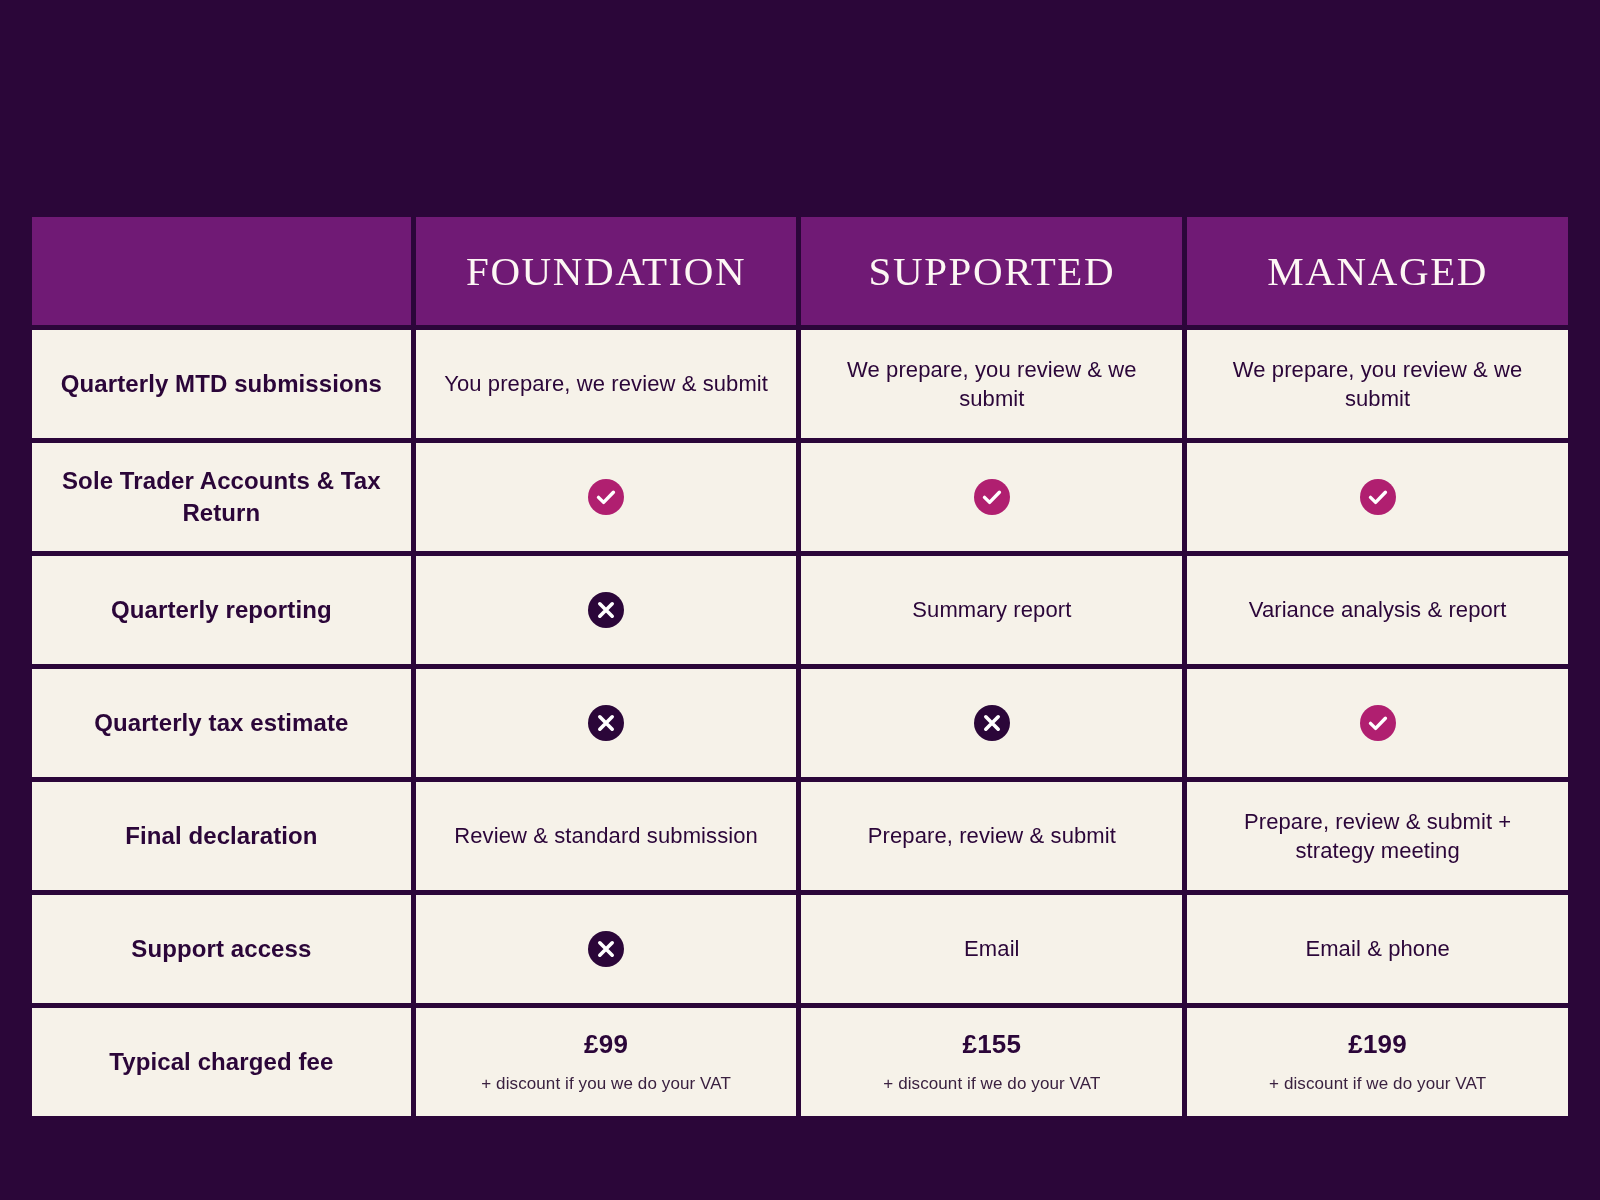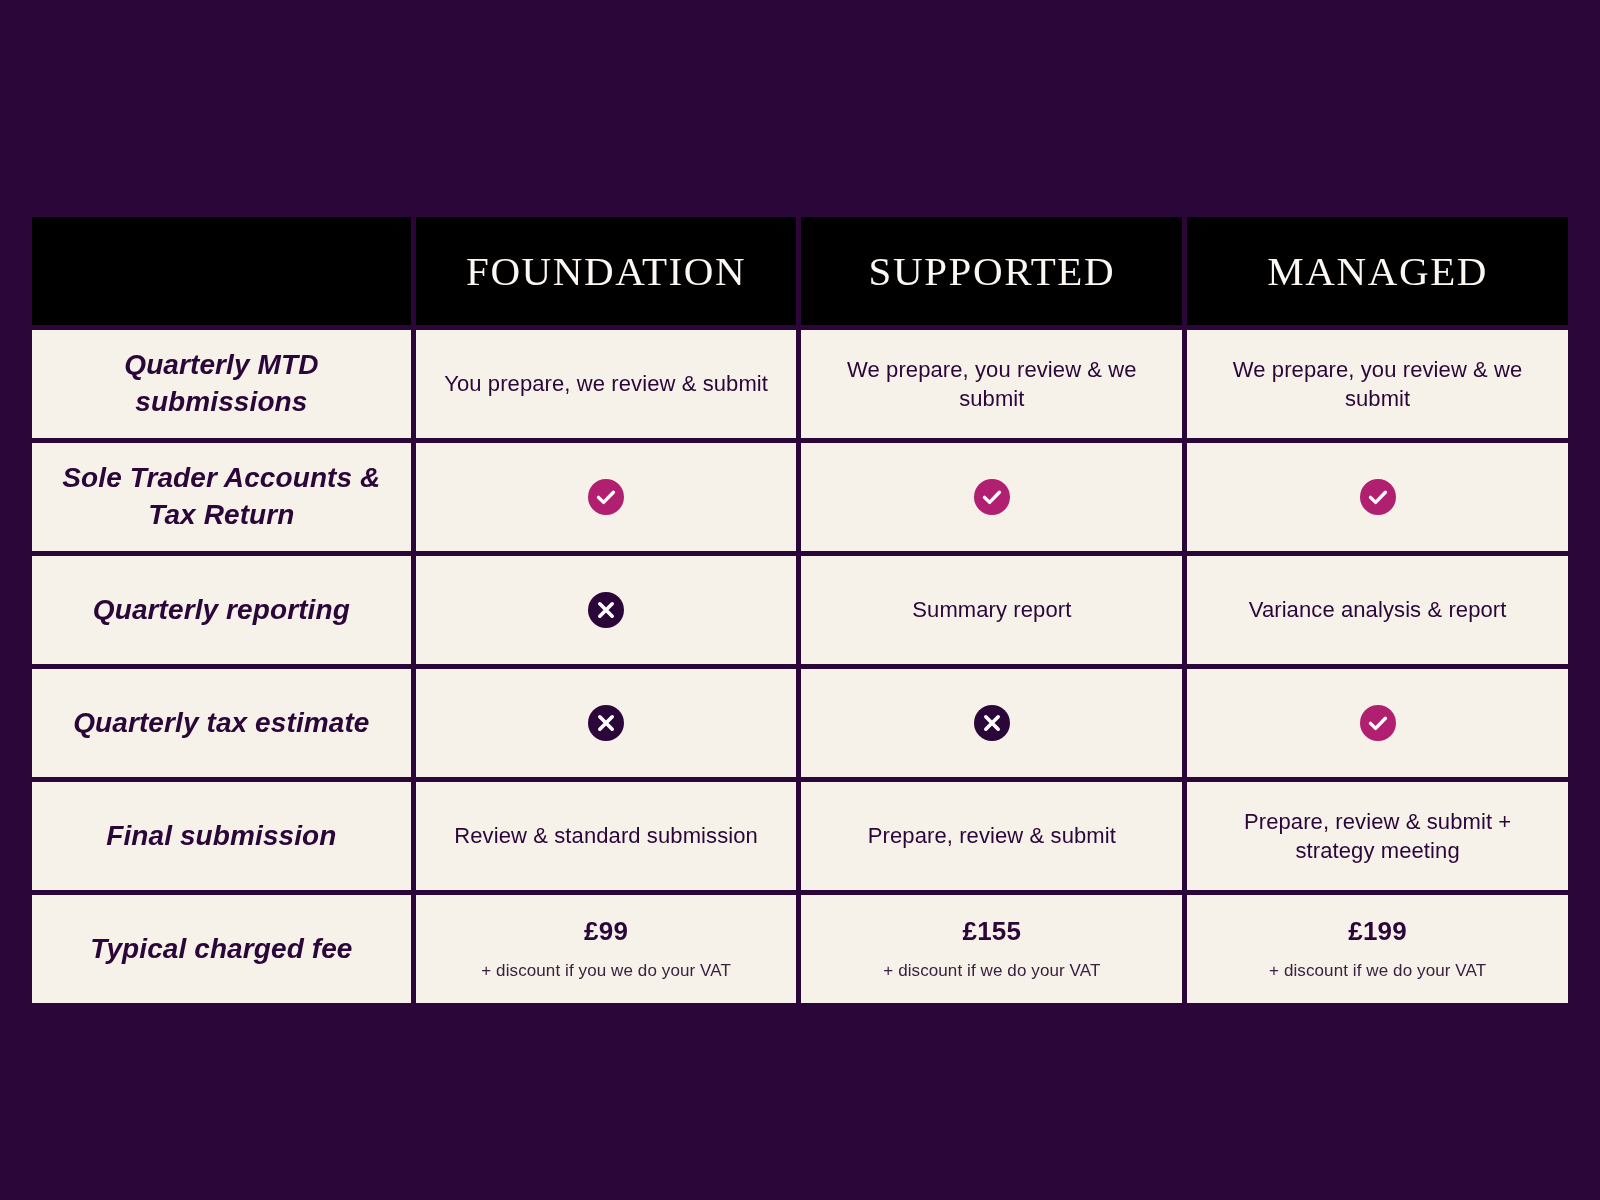--- a/index.html
+++ b/index.html
@@ -47,21 +47,21 @@
     border-collapse: separate;
     border-spacing: 5px 5px;
     table-layout: fixed;
   }
 
   col.c-feature { width: 378px; }
   col.c-plan    { width: 380px; }
 
   
   .th {
-    background: #000000;
+    background: #701a75;
     height: 108px;
     text-align: center;
     vertical-align: middle;
     color: #fdf7f4;
     font-family: "Liberation Serif", serif;
     font-size: 41px;
     font-weight: 400;
     letter-spacing: 1.6px;
     text-transform: uppercase;
     padding: 0 8px;
@@ -72,25 +72,24 @@
   .cell {
     background: #f6f2e9;
     height: 108px;
     vertical-align: middle;
     text-align: center;
     color: #2b0639;
     padding: 6px 16px;
   }
 
   .feature-label {
-    font-size: 28px;
+    font-size: 24px;
     font-weight: 700;
     line-height: 1.32;
     letter-spacing: 0.1px;
-    font-style: italic;
   }
 
   .value-text {
     font-size: 22px;
     font-weight: 400;
     line-height: 1.34;
     letter-spacing: 0.1px;
   }
 
   
@@ -210,30 +209,44 @@
                 </svg></span></td>
             <td class="cell"><span class="icon icon-cross"><svg viewBox="0 0 36 36">
                   <path d="M11.8 11.8 L24.2 24.2 M24.2 11.8 L11.8 24.2" fill="none" stroke="#ffffff" stroke-width="3.6" stroke-linecap="round"></path>
                 </svg></span></td>
             <td class="cell"><span class="icon icon-check"><svg viewBox="0 0 36 36">
                   <path d="M10.5 18.4 L15.6 23.4 L25.4 13.2" fill="none" stroke="#ffffff" stroke-width="3.4" stroke-linecap="round" stroke-linejoin="round"></path>
                 </svg></span></td>
           </tr>
           <tr>
             <td class="cell">
-              <div class="feature-label">Final submission</div>
+              <div class="feature-label">Final declaration</div>
             </td>
             <td class="cell">
               <div class="value-text">Review &amp; standard submission</div>
             </td>
             <td class="cell">
               <div class="value-text">Prepare, review &amp; submit</div>
             </td>
             <td class="cell">
               <div class="value-text">Prepare, review &amp; submit + strategy meeting</div>
+            </td>
+          </tr>
+          <tr>
+            <td class="cell">
+              <div class="feature-label">Support access</div>
+            </td>
+            <td class="cell"><span class="icon icon-cross"><svg viewBox="0 0 36 36">
+                  <path d="M11.8 11.8 L24.2 24.2 M24.2 11.8 L11.8 24.2" fill="none" stroke="#ffffff" stroke-width="3.6" stroke-linecap="round"></path>
+                </svg></span></td>
+            <td class="cell">
+              <div class="value-text">Email</div>
+            </td>
+            <td class="cell">
+              <div class="value-text">Email &amp; phone</div>
             </td>
           </tr>
           <tr>
             <td class="cell">
               <div class="feature-label">Typical charged fee</div>
             </td>
             <td class="cell">
               <div class="price-main">£99</div>
               <div class="price-sub">+ discount if you we do your VAT</div>
             </td>

